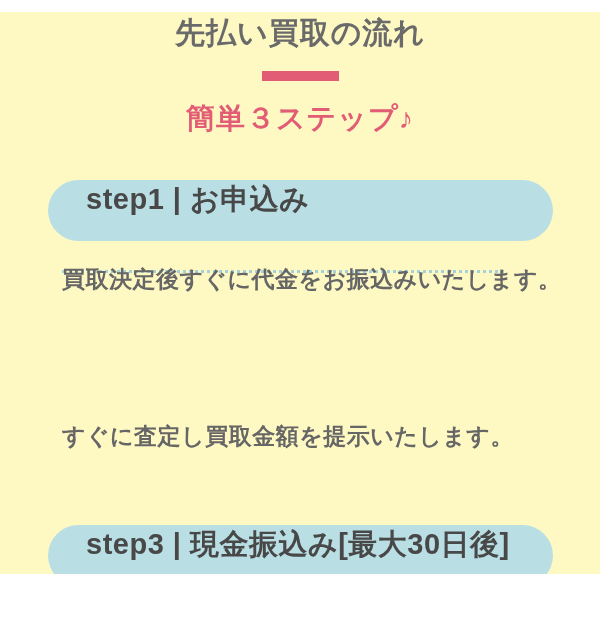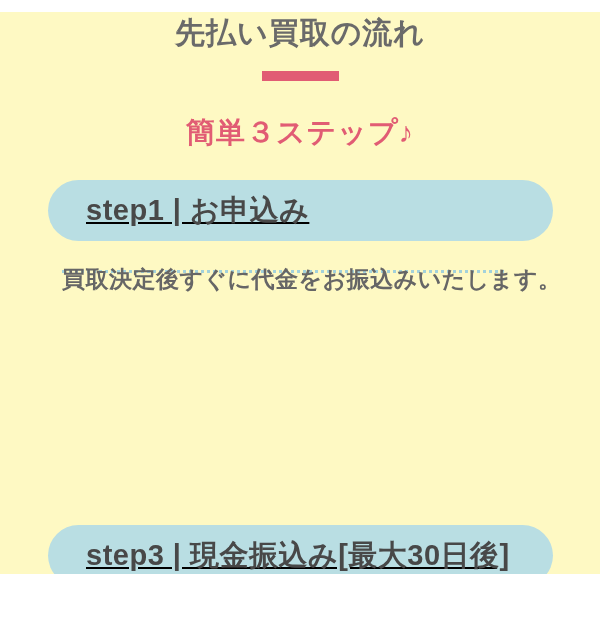--- a/index.html
+++ b/index.html
@@ -32,42 +32,40 @@
     position: absolute;
     top: 59px;
     left: 262px;
     width: 77px;
     height: 10px;
     background: #e15c74;
   }
 
   .page-subtitle {
     position: absolute;
-    top: 102px;
+    top: 88px;
     left: 0;
     width: 100%;
     text-align: center;
     font-size: 29px;
     line-height: 36px;
     font-weight: 700;
     color: #e15c74;
     letter-spacing: 1px;
   }
 
   .step-pill {
     position: absolute;
     left: 48px;
     width: 505px;
     height: 61px;
     background: #b9dee3;
     border-radius: 31px;
     display: flex;
-    align-items: center;
     padding-left: 38px;
-    text-decoration: underline;
   }
   .step-pill .step-label {
     font-size: 29px;
     font-weight: 700;
     color: #484848;
     letter-spacing: 0.5px;
     white-space: nowrap;
   }
 
   .pill-step1 { top: 168px; }
@@ -113,20 +111,21 @@
   </div>
 
   <div class="dotted-line"></div>
 
   <div class="step-description desc-step1">
     <div>買取決定後すぐに代金をお振込みいたします。</div>
   </div>
 
 
   <div class="step-description desc-step2">
+    <div>すぐに査定し買取金額を提示いたします。</div>
   </div>
 
   <div class="step-pill pill-step3">
     <span class="step-label">step3 | 現金振込み[最大30日後]</span>
   </div>
 
 
 </div>
 
 </body></html>

